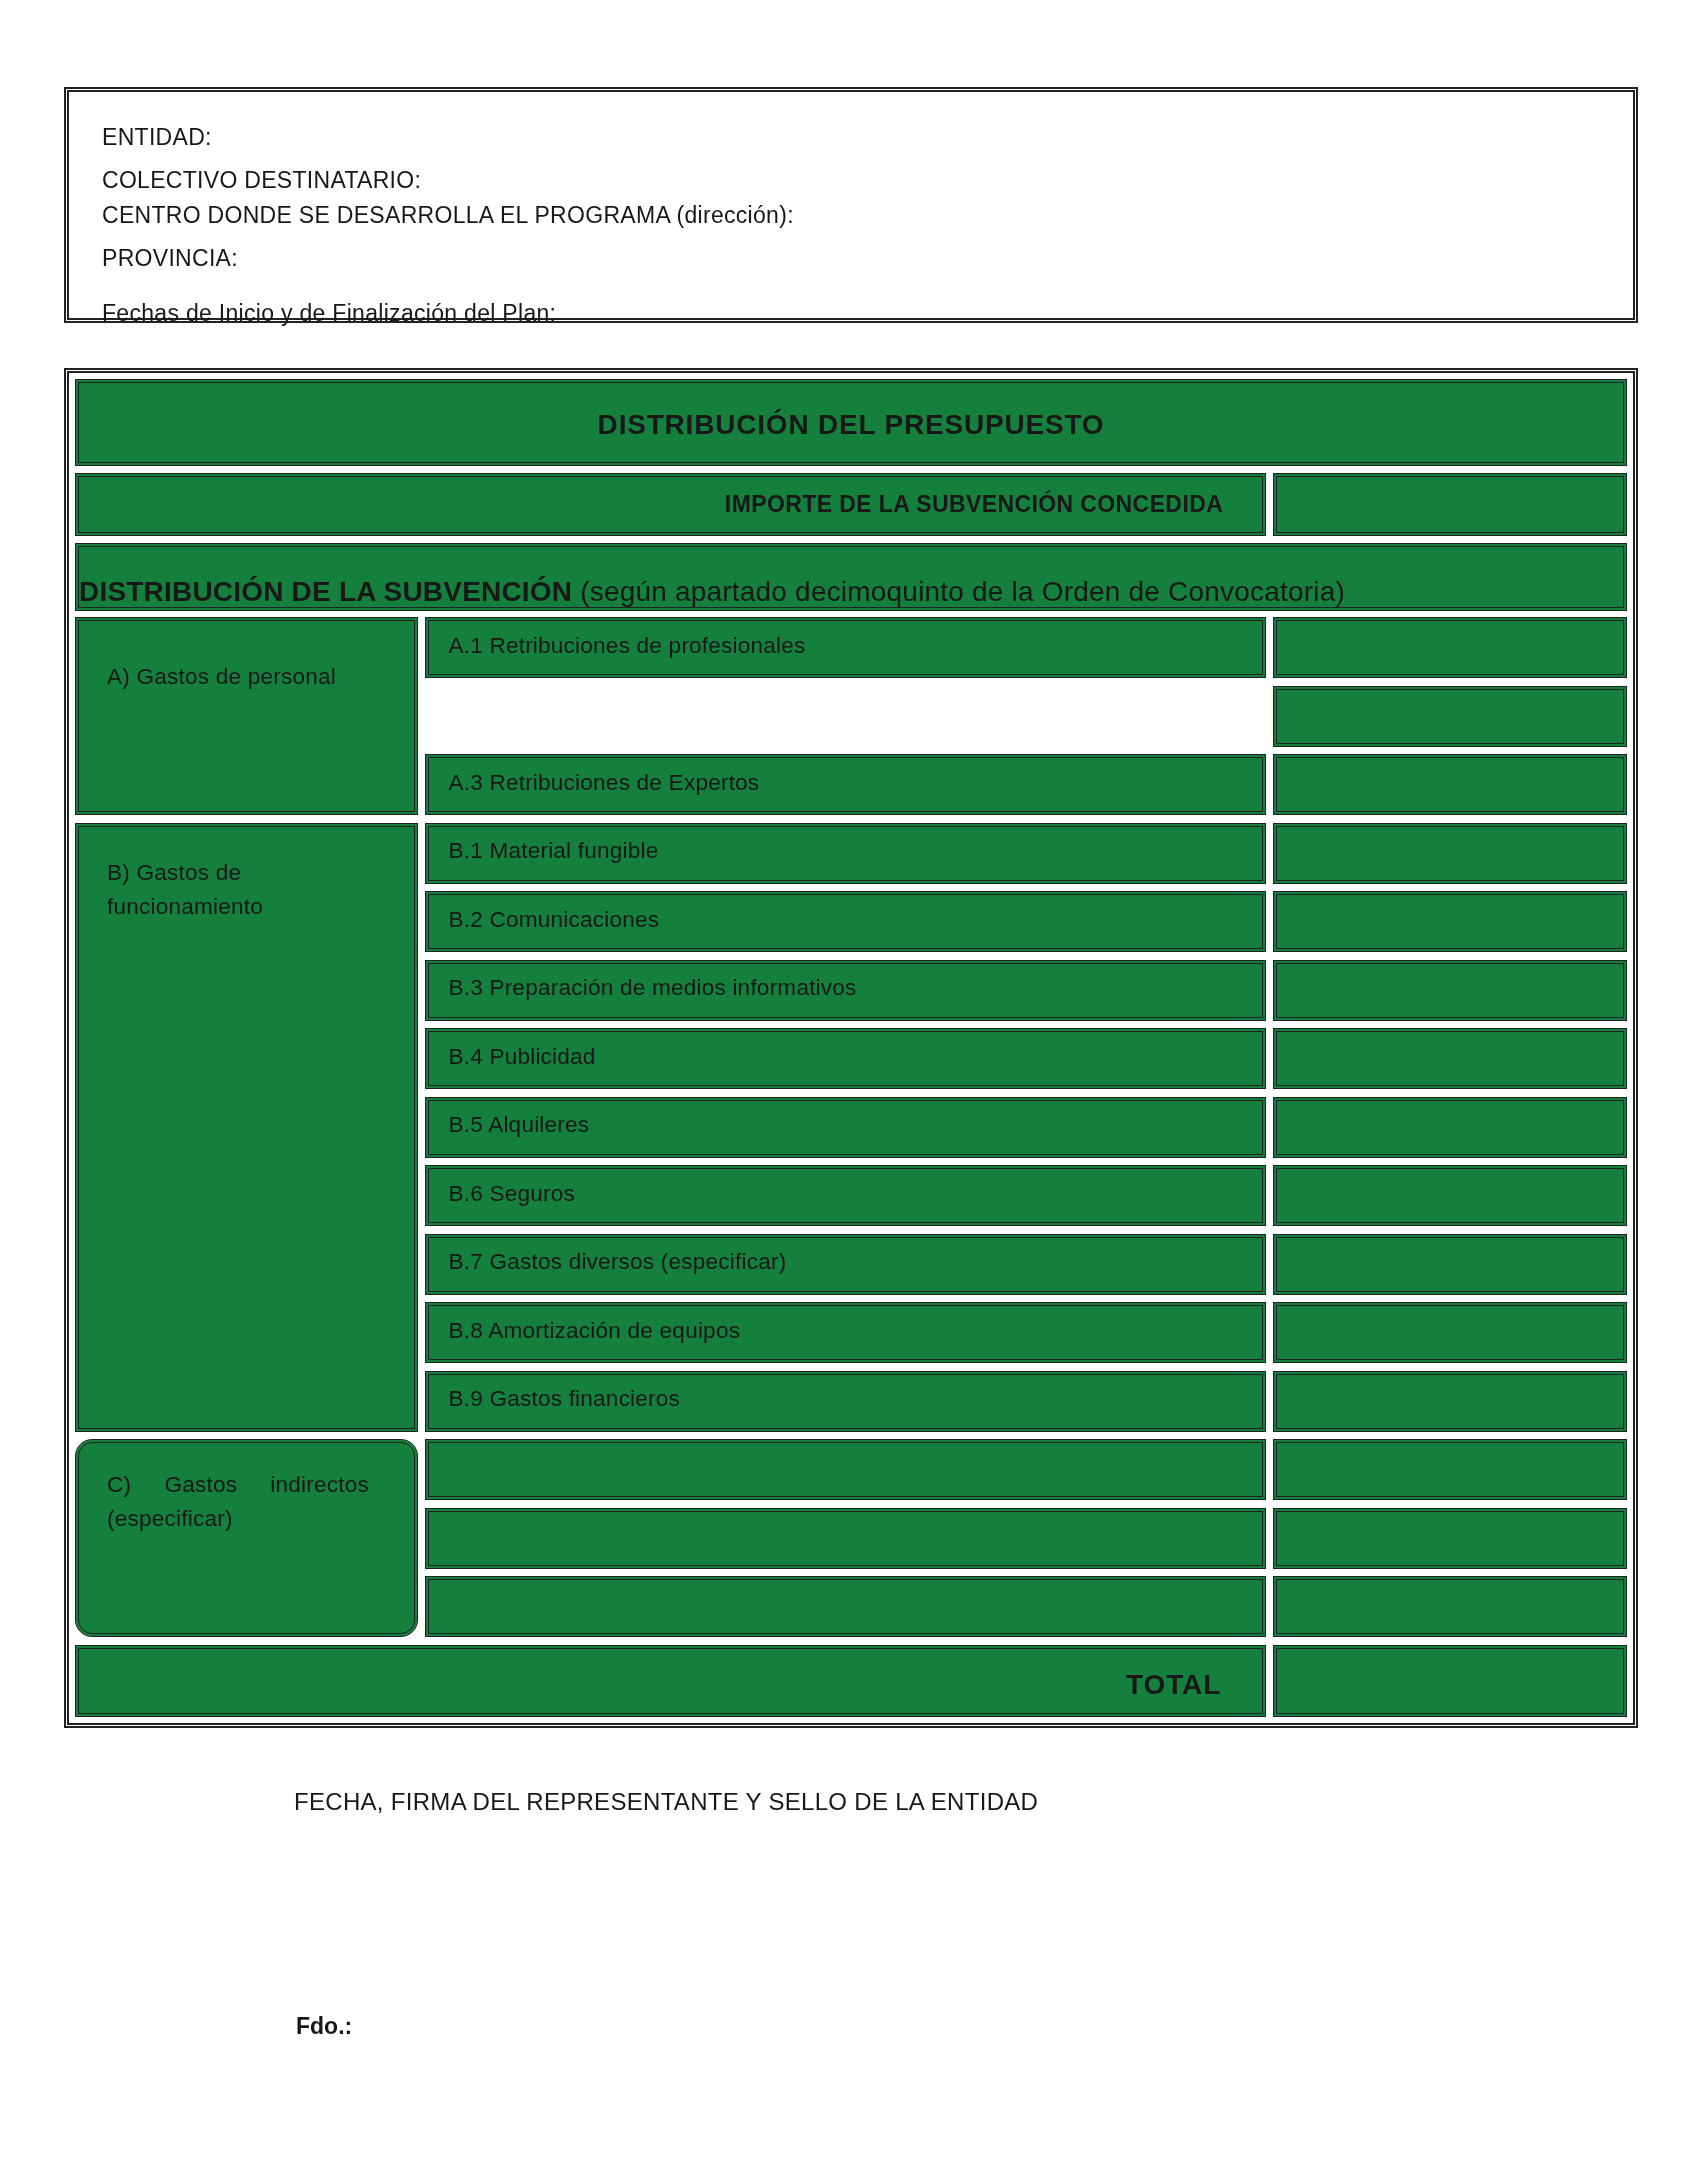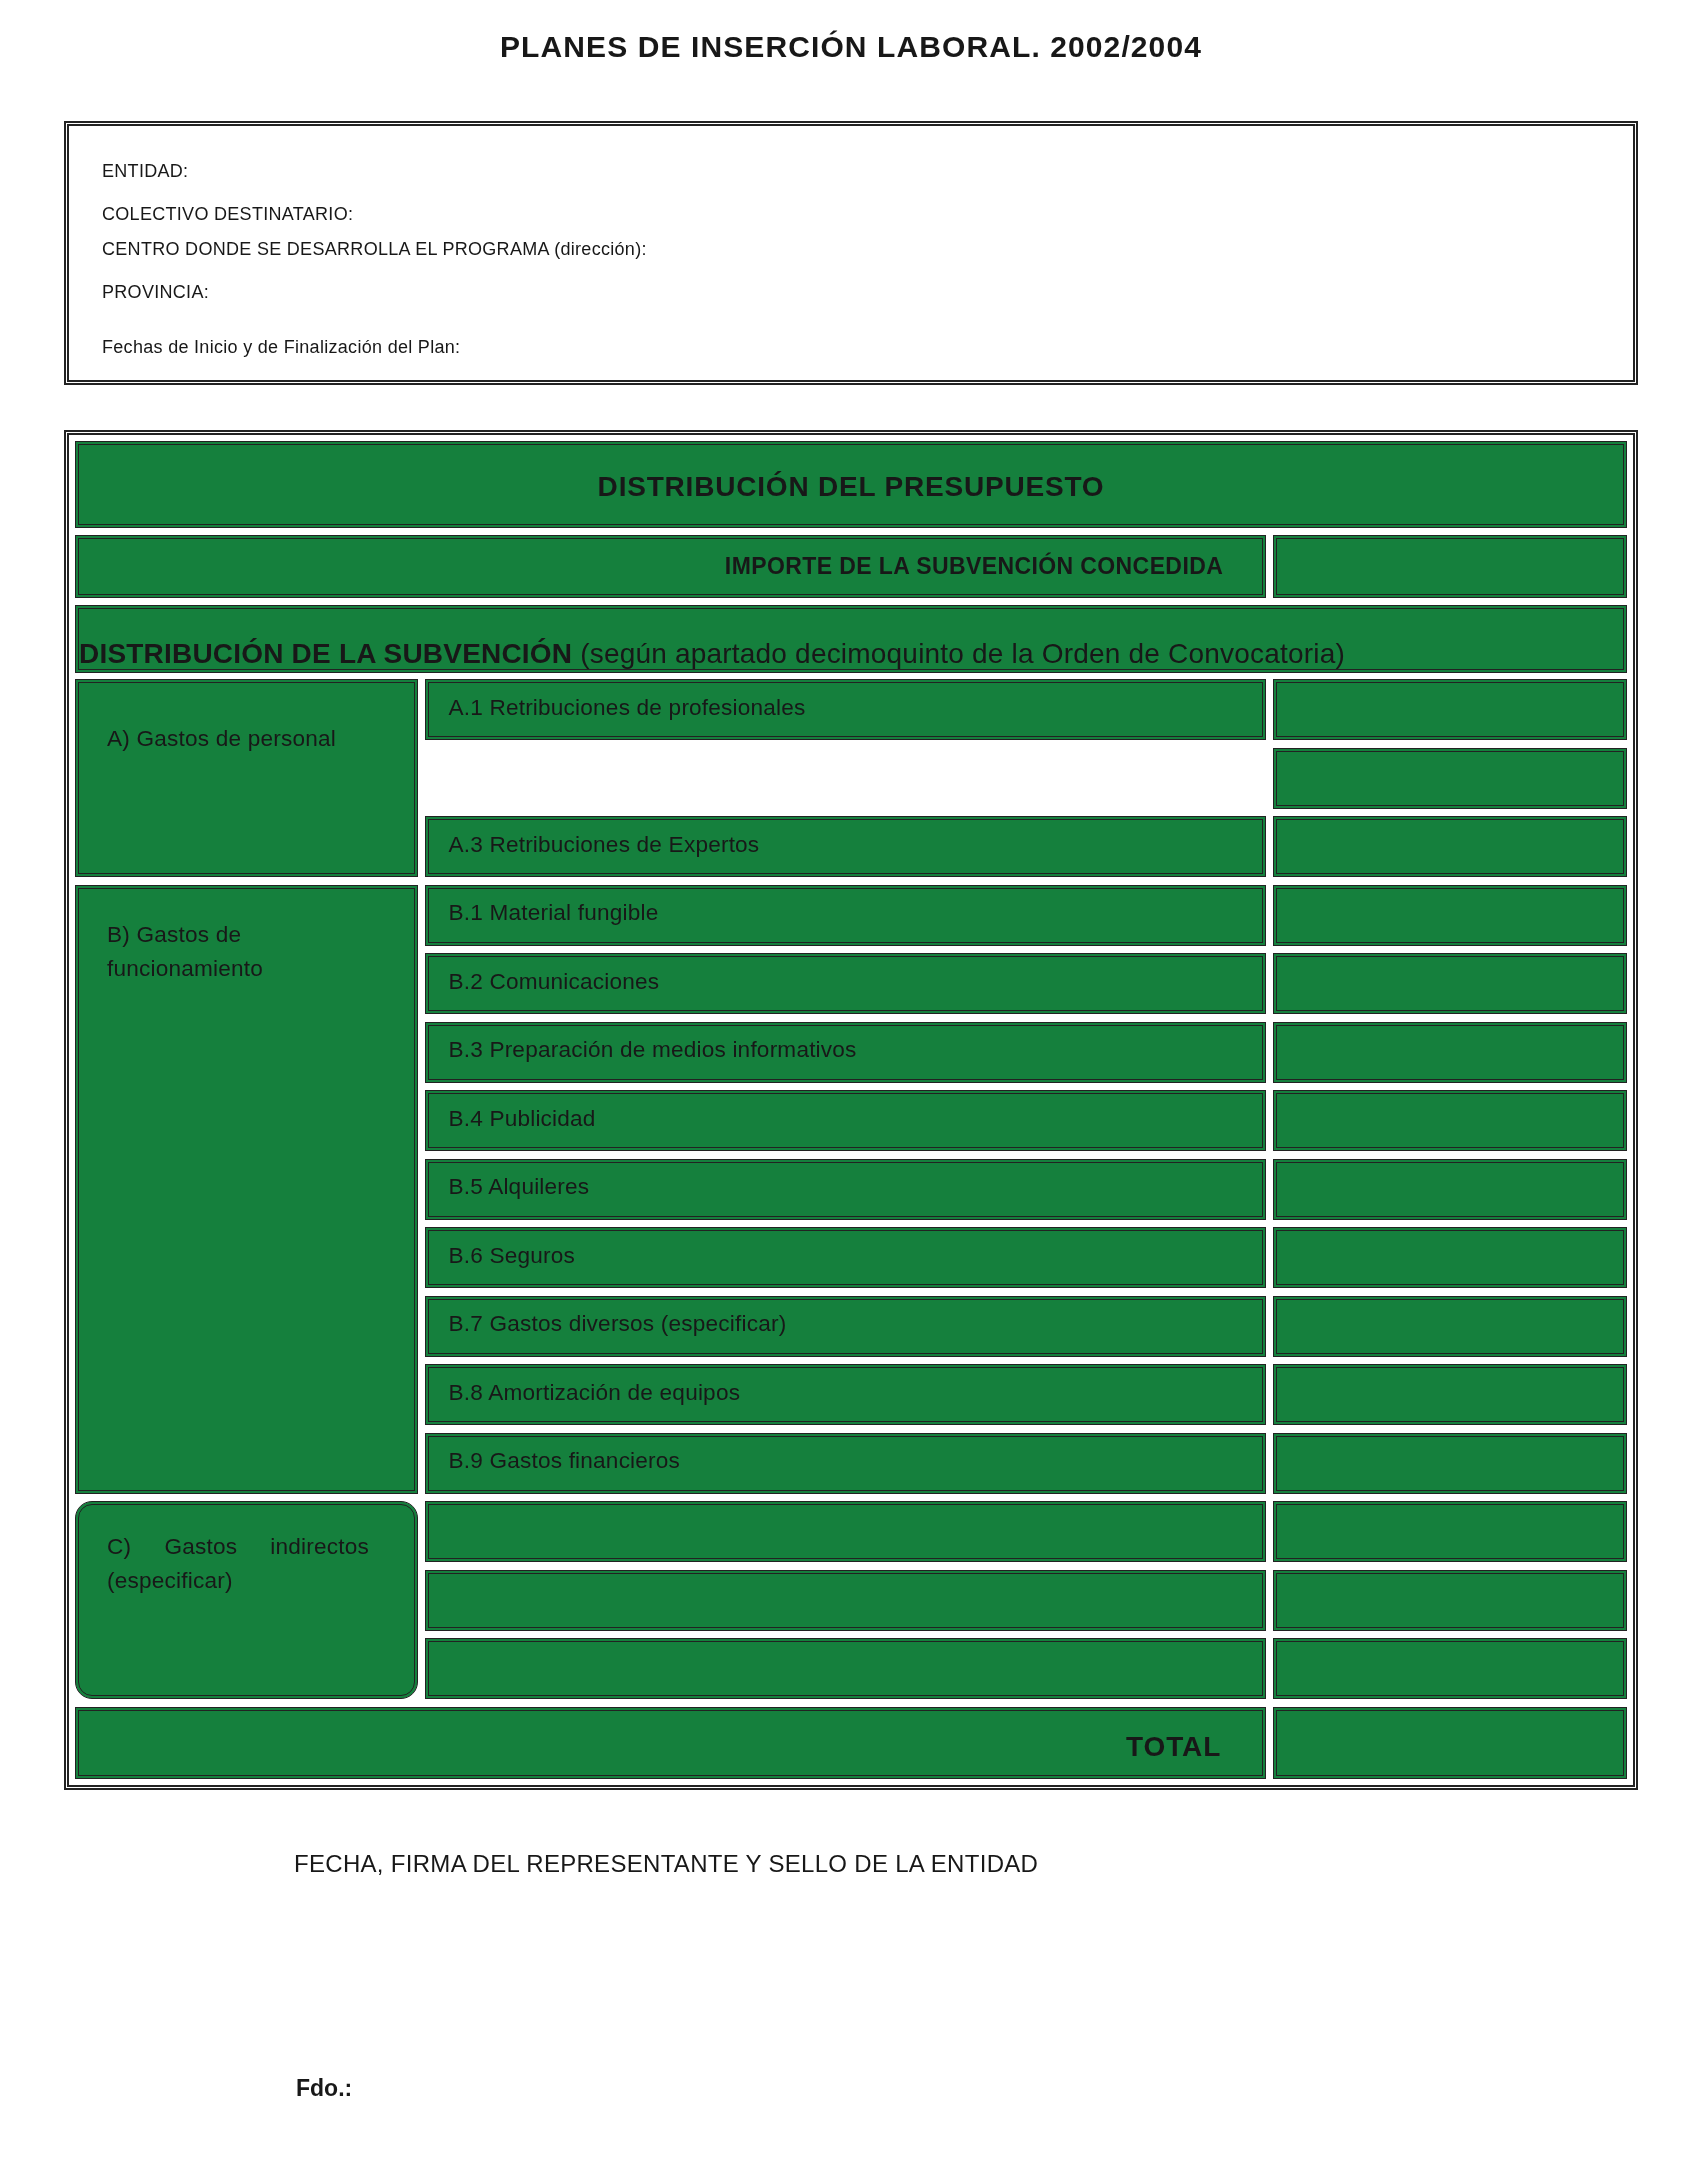--- a/index.html
+++ b/index.html
@@ -15,23 +15,23 @@
     text-align:center;
     font-size:30px; font-weight:700; letter-spacing:1.1px;
   }
 
   .dbl { border:4.5px double #222222; background:#15803d; }
 
   
   .entity-box {
     margin-top:57px;
     border:5.3px double #222222;
-    height:264px;
+    height:236px;
     padding:32px 30px 0 33px;
-    font-size:18px;
+    font-size:23px;
   }
   .entity-field { line-height:27px; letter-spacing:0.3px; }
   .ef-1 { margin-bottom:16px; }
   .ef-2 { margin-bottom:7.5px; }
   .ef-3 { margin-bottom:16px; }
   .ef-4 { margin-bottom:28px; }
 
   
   .budget-box {
     margin-top:45px;
@@ -95,21 +95,20 @@
 
   
   .sig-caption { margin:60px 0 0 230px; font-size:24px; letter-spacing:0.3px; }
   .fdo { margin:197px 0 0 232px; font-size:23px;font-weight:bold; }
 </style>
 </head>
 <body>
 
 <div class="page">
 
-  <div class="page-title">PLANES DE INSERCIÓN LABORAL. 2002/2004</div>
 
   <div class="entity-box">
     <div class="entity-field ef-1">ENTIDAD:</div>
     <div class="entity-field ef-2">COLECTIVO DESTINATARIO:</div>
     <div class="entity-field ef-3">CENTRO DONDE SE DESARROLLA EL PROGRAMA (dirección):</div>
     <div class="entity-field ef-4">PROVINCIA:</div>
     <div class="entity-field">Fechas de Inicio y de Finalización del Plan:</div>
   </div>
 
   <div class="budget-box">

